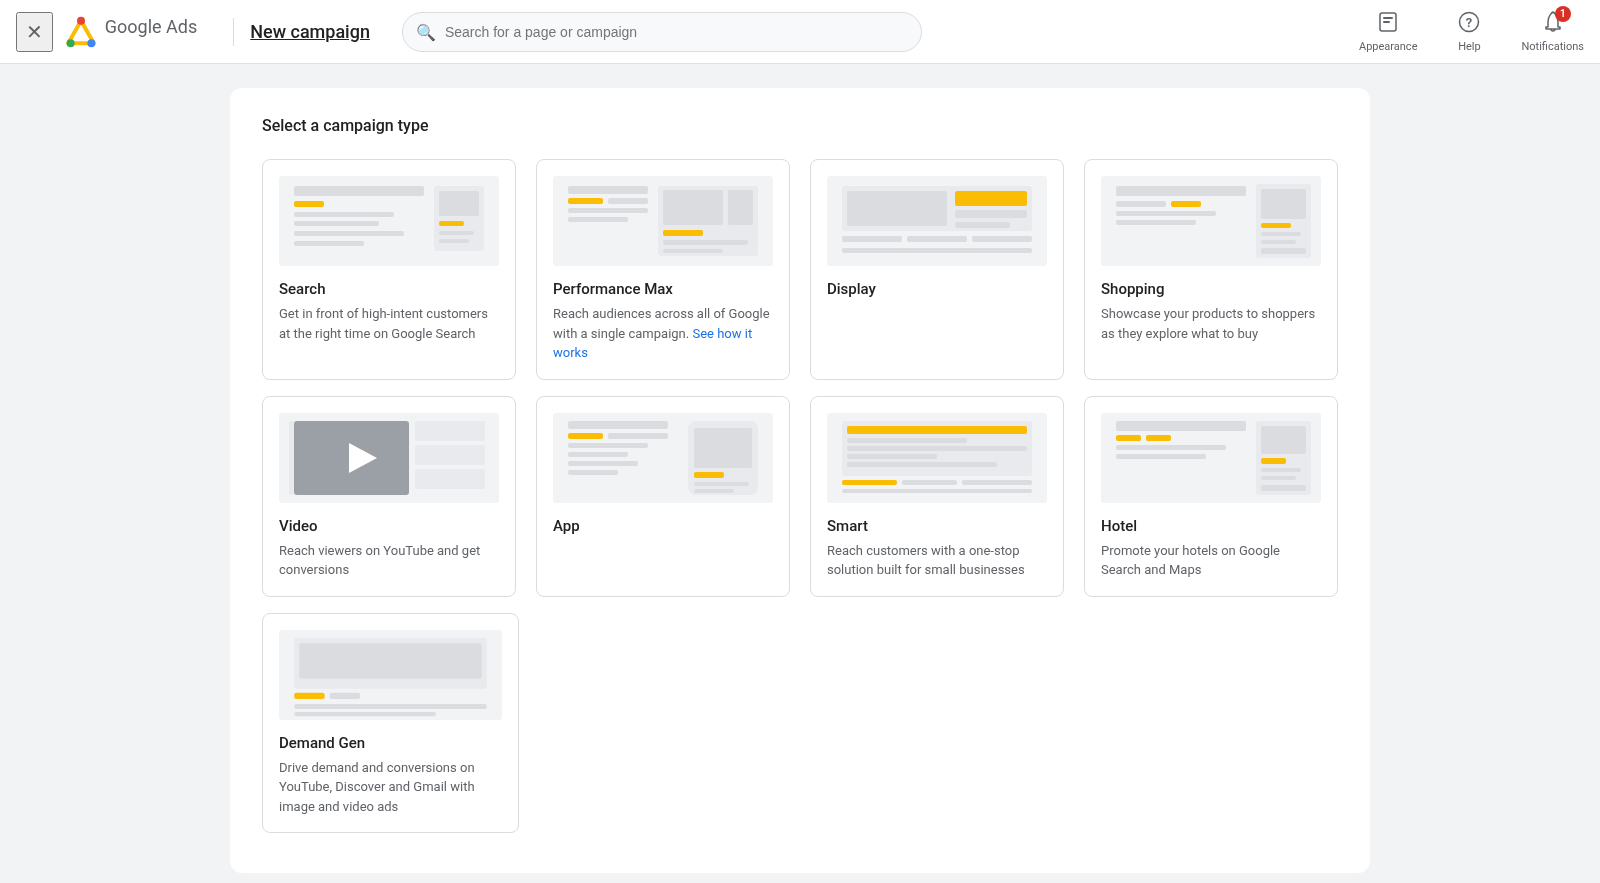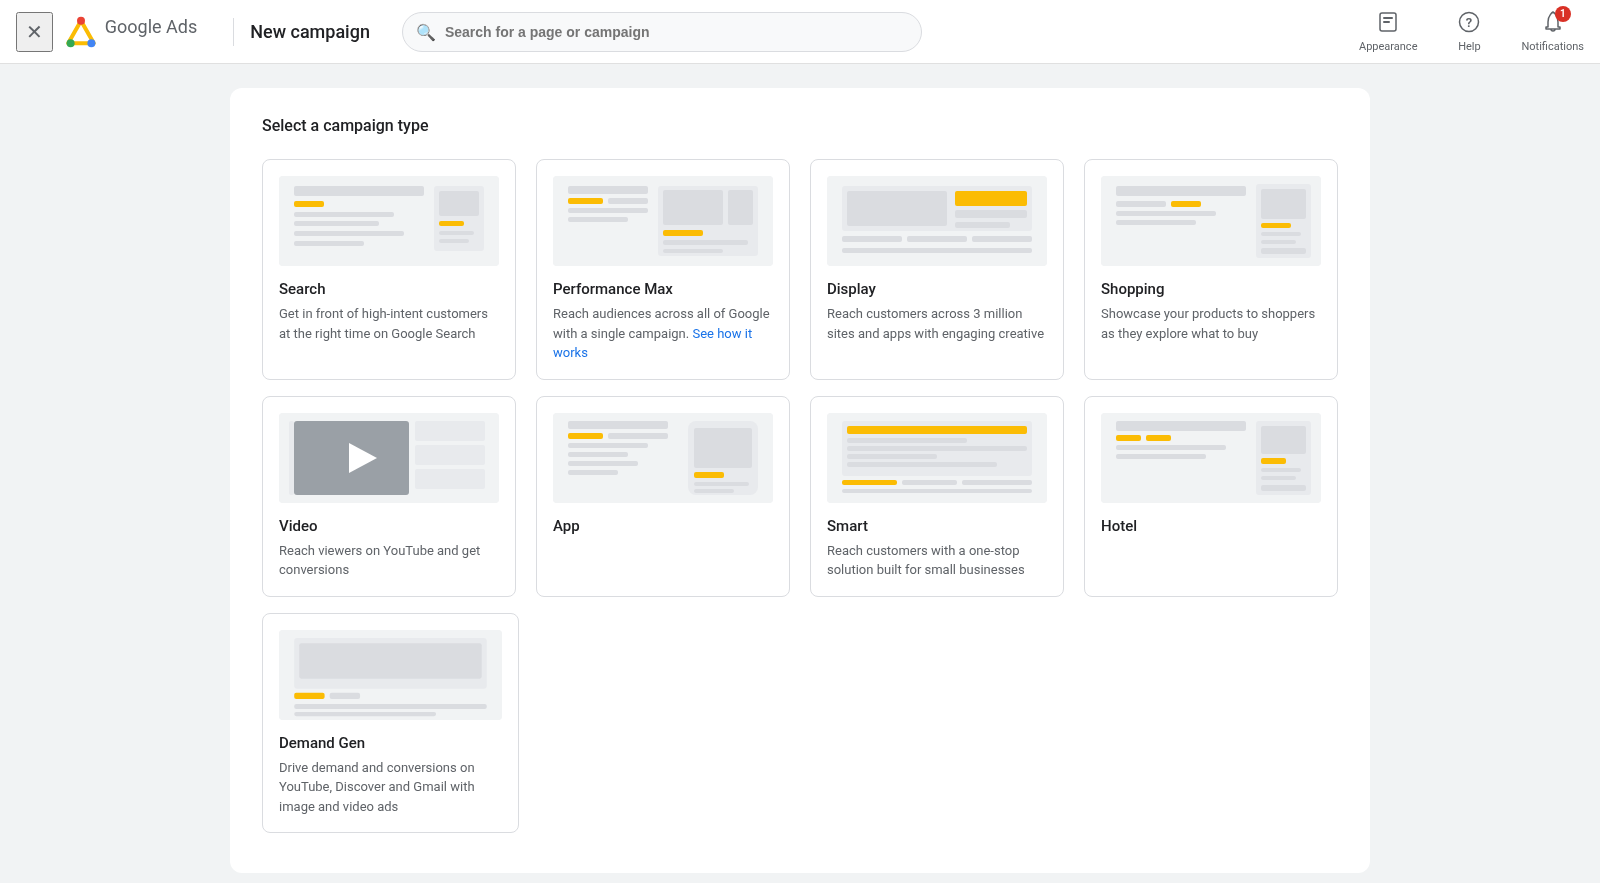--- a/index.html
+++ b/index.html
@@ -52,38 +52,38 @@
       width: 1px;
       height: 28px;
       background: #dadce0;
       margin: 0 16px;
     }
     .header-title {
       font-size: 18px;
       font-weight: 500;
       color: #202124;
       margin-right: 16px;
+      text-decoration: underline;
     }
     .search-bar {
       flex: 1;
       max-width: 520px;
       margin: 0 16px;
       position: relative;
     }
     .search-bar input {
       width: 100%;
       height: 40px;
       border: 1px solid #dadce0;
       border-radius: 24px;
       padding: 0 16px 0 42px;
       font-size: 14px;
       color: #5f6368;
       outline: none;
       background: #f8f9fa;
-      font-weight: bold;
     }
     .search-icon-wrap {
       position: absolute;
       left: 14px;
       top: 50%;
       transform: translateY(-50%);
       color: #5f6368;
       font-size: 16px;
     }
     .header-actions {
@@ -308,21 +308,20 @@
             <rect x="128" y="15" width="72" height="15" rx="2" fill="#fbbc04"></rect>
             <rect x="128" y="34" width="72" height="8" rx="2" fill="#dadce0"></rect>
             <rect x="128" y="46" width="55" height="6" rx="2" fill="#dadce0"></rect>
             <rect x="15" y="60" width="60" height="6" rx="2" fill="#dadce0"></rect>
             <rect x="80" y="60" width="60" height="6" rx="2" fill="#dadce0"></rect>
             <rect x="145" y="60" width="60" height="6" rx="2" fill="#dadce0"></rect>
             <rect x="15" y="72" width="190" height="5" rx="2" fill="#dadce0"></rect>
           </svg>
         </div>
         <div class="card-type">Display</div>
-        <div class="card-desc">Reach customers across 3 million sites and apps with engaging creative</div>
       </div>
 
       <div class="campaign-card">
         <div class="illus-generic">
           <svg viewBox="0 0 220 90" xmlns="http://www.w3.org/2000/svg">
             <rect width="220" height="90" fill="#f1f3f4"></rect>
             <rect x="15" y="10" width="130" height="10" rx="2" fill="#dadce0"></rect>
             <rect x="15" y="25" width="50" height="6" rx="2" fill="#dadce0"></rect>
             <rect x="70" y="25" width="30" height="6" rx="2" fill="#fbbc04"></rect>
             <rect x="15" y="35" width="100" height="5" rx="2" fill="#dadce0"></rect>
@@ -410,20 +409,21 @@
             <rect x="15" y="41" width="90" height="5" rx="2" fill="#dadce0"></rect>
             <rect x="155" y="8" width="55" height="74" rx="3" fill="#e8eaed"></rect>
             <rect x="160" y="13" width="45" height="28" rx="2" fill="#dadce0"></rect>
             <rect x="160" y="45" width="25" height="6" rx="2" fill="#fbbc04"></rect>
             <rect x="160" y="55" width="40" height="4" rx="2" fill="#dadce0"></rect>
             <rect x="160" y="63" width="35" height="4" rx="2" fill="#dadce0"></rect>
             <rect x="160" y="72" width="45" height="6" rx="2" fill="#dadce0"></rect>
           </svg>
         </div>
         <div class="card-type">Hotel</div>
+        <div class="card-desc">Promote your hotels on Google Search and Maps</div>
       </div>
     </div>
 
     <div class="campaign-grid-last">
 
       <div class="campaign-card">
         <div class="illus-generic">
           <svg viewBox="0 0 220 90" xmlns="http://www.w3.org/2000/svg">
             <rect width="220" height="90" fill="#f1f3f4"></rect>
             <rect x="15" y="8" width="190" height="50" rx="3" fill="#e8eaed"></rect>

